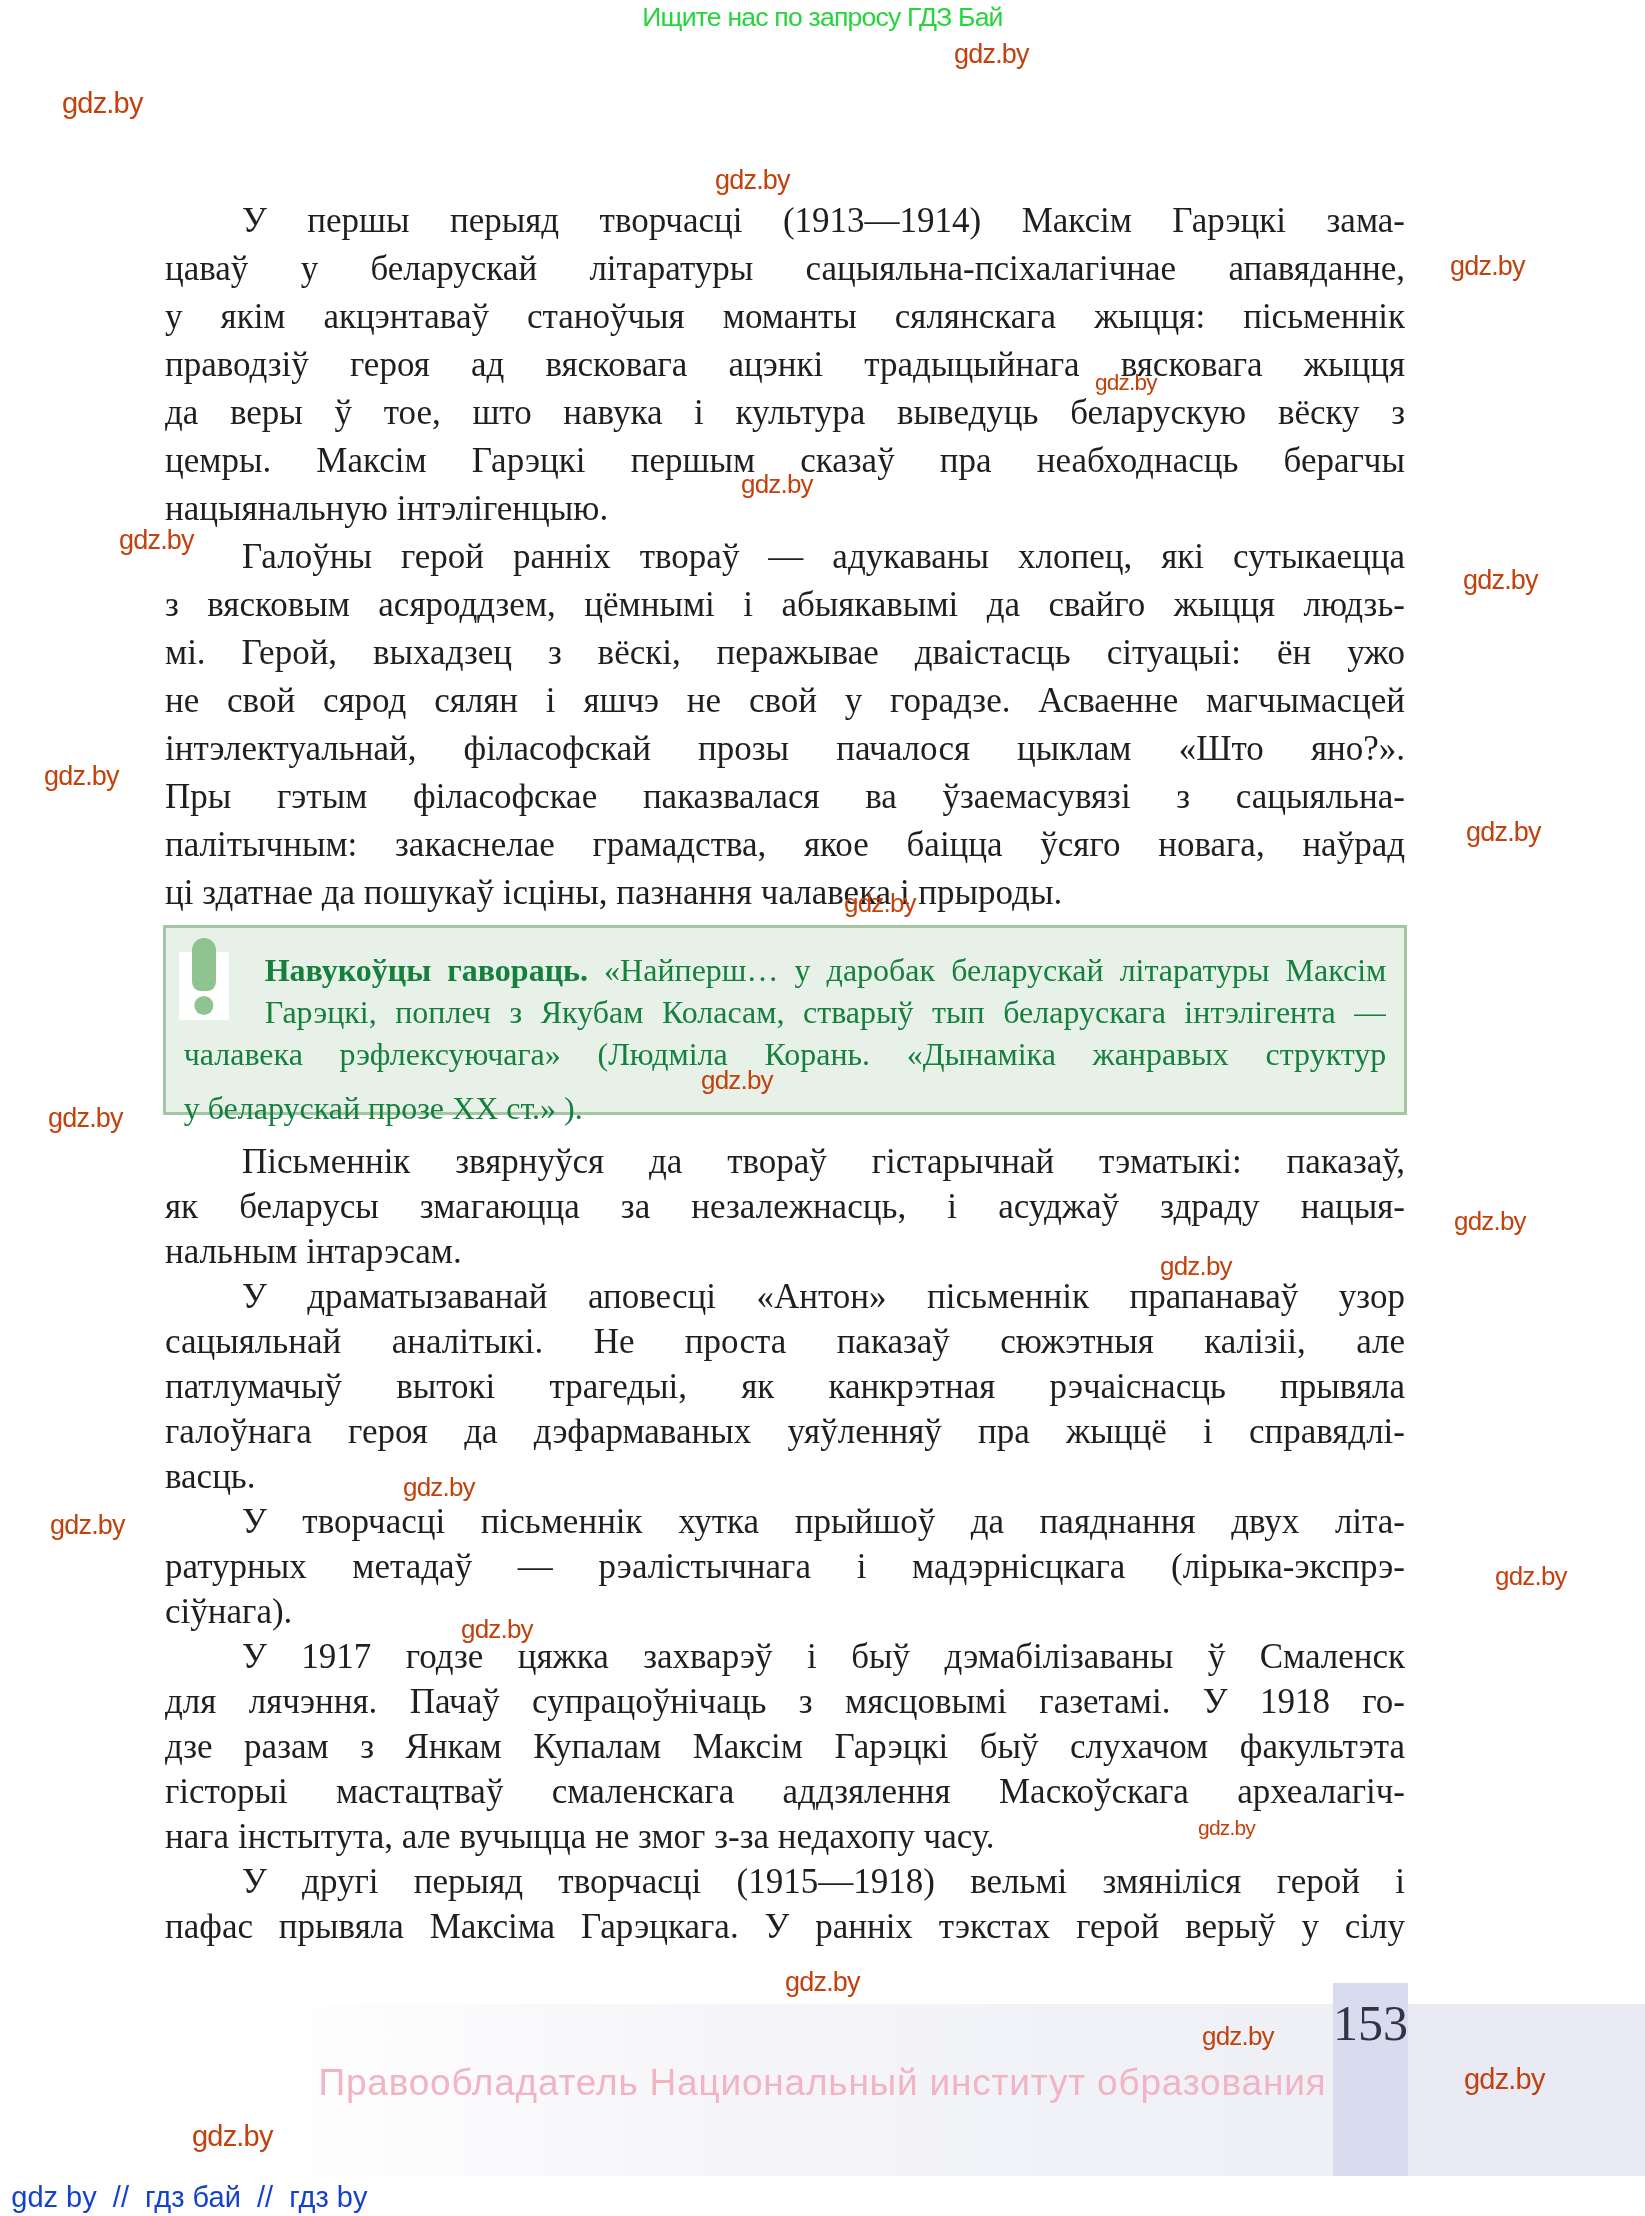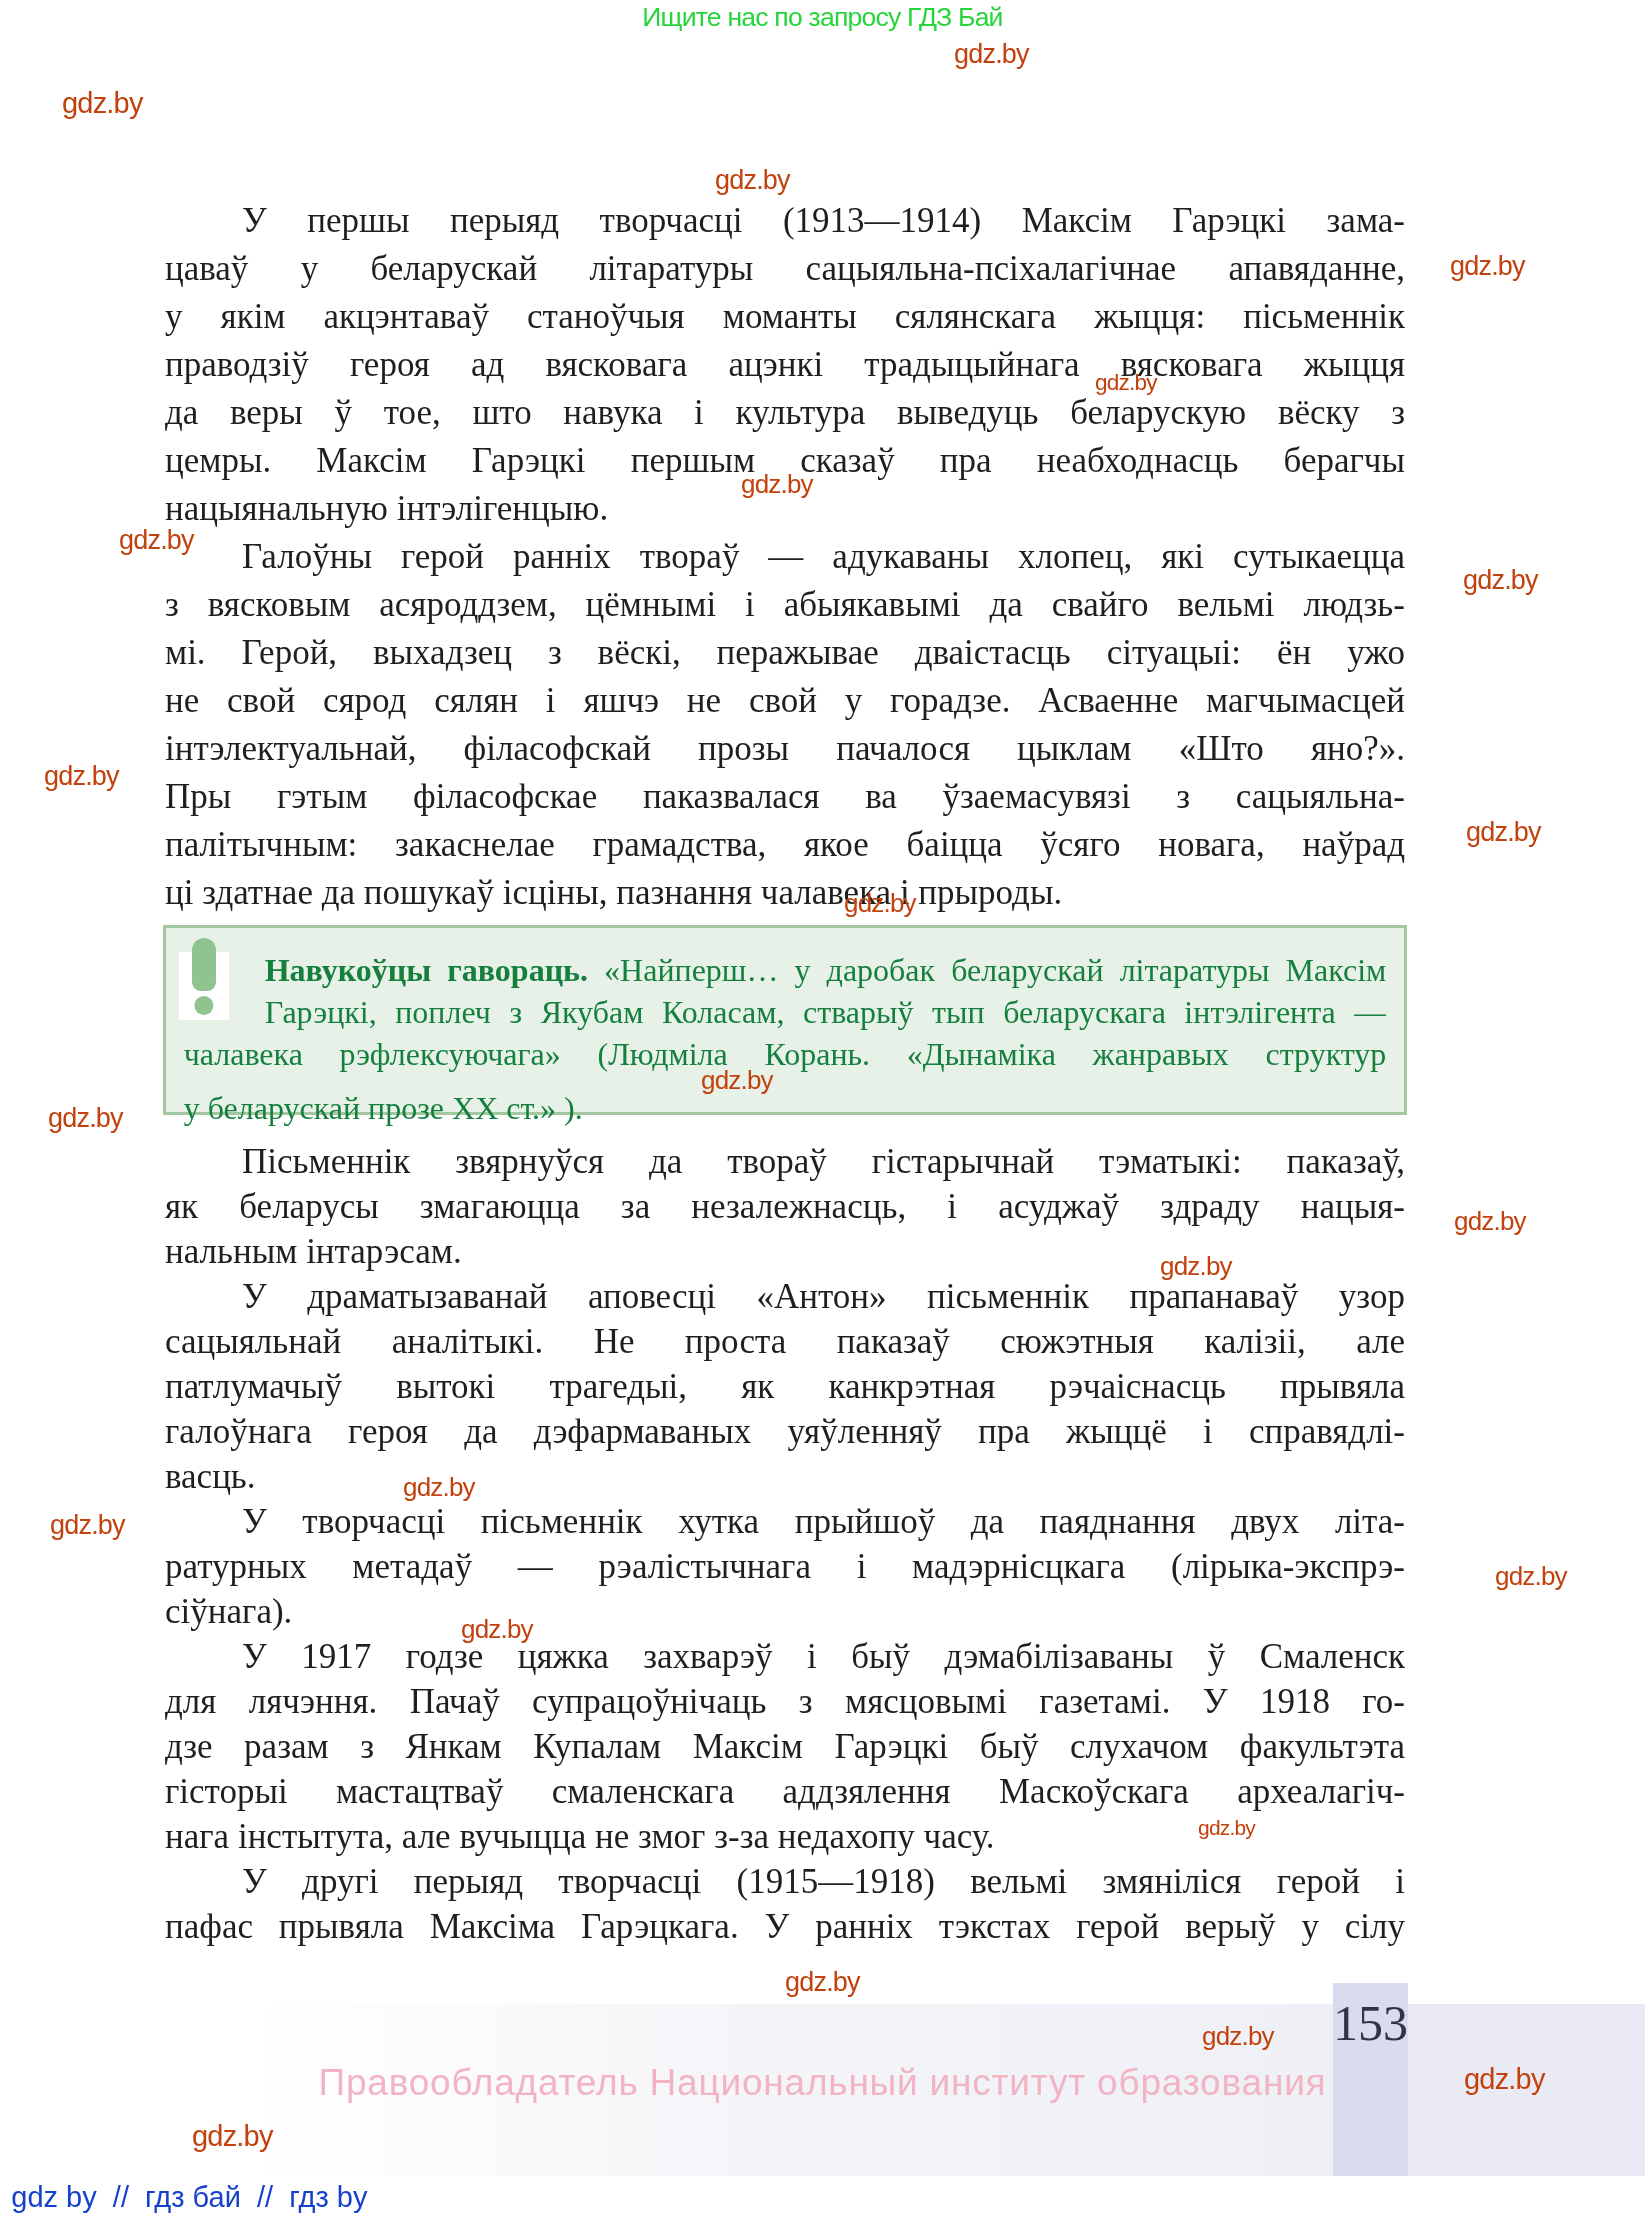--- a/index.html
+++ b/index.html
@@ -101,21 +101,21 @@
       <div class="bline indent">У першы перыяд творчасці (1913—1914) Максім Гарэцкі зама-</div>
       <div class="bline">цаваў у беларускай літаратуры сацыяльна-псіхалагічнае апавяданне,</div>
       <div class="bline">у якім акцэнтаваў станоўчыя моманты сялянскага жыцця: пісьменнік</div>
       <div class="bline">праводзіў героя ад вясковага ацэнкі традыцыйнага вясковага жыцця</div>
       <div class="bline">да веры ў тое, што навука і культура выведуць беларускую вёску з</div>
       <div class="bline">цемры. Максім Гарэцкі першым сказаў пра неабходнасць берагчы</div>
       <div class="bline no-just">нацыянальную інтэлігенцыю.</div>
     </div>
     <div class="para">
       <div class="bline indent">Галоўны герой ранніх твораў — адукаваны хлопец, які сутыкаецца</div>
-      <div class="bline">з вясковым асяроддзем, цёмнымі і абыякавымі да свайго вельмі людзь-</div>
+      <div class="bline">з вясковым асяроддзем, цёмнымі і абыякавымі да свайго жыцця людзь-</div>
       <div class="bline">мі. Герой, выхадзец з вёскі, перажывае дваістасць сітуацыі: ён ужо</div>
       <div class="bline">не свой сярод сялян і яшчэ не свой у горадзе. Асваенне магчымасцей</div>
       <div class="bline">інтэлектуальнай, філасофскай прозы пачалося цыклам «Што яно?».</div>
       <div class="bline">Пры гэтым філасофскае паказвалася ва ўзаемасувязі з сацыяльна-</div>
       <div class="bline">палітычным: закаснелае грамадства, якое баіцца ўсяго новага, наўрад</div>
       <div class="bline no-just">ці здатнае да пошукаў ісціны, пазнання чалавека і прыроды.</div>
     </div>
   </div>
 
 <div class="note-box">

